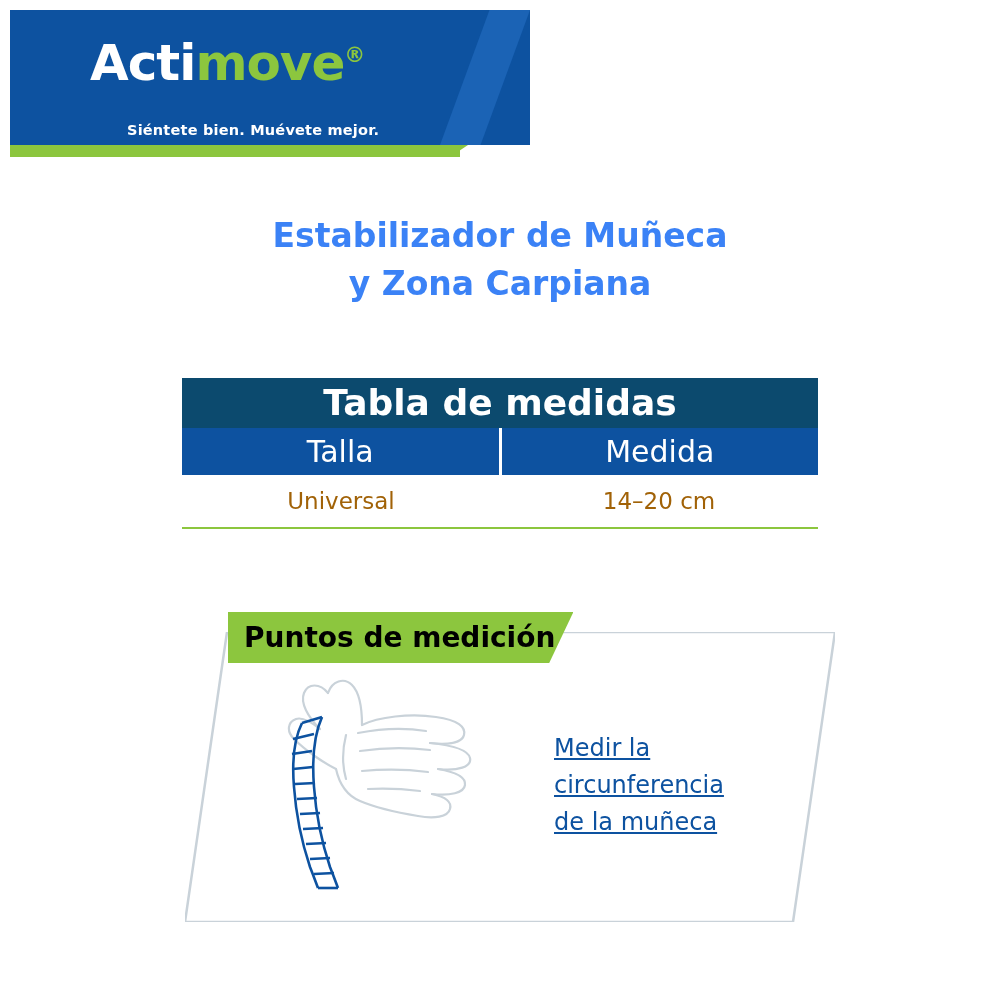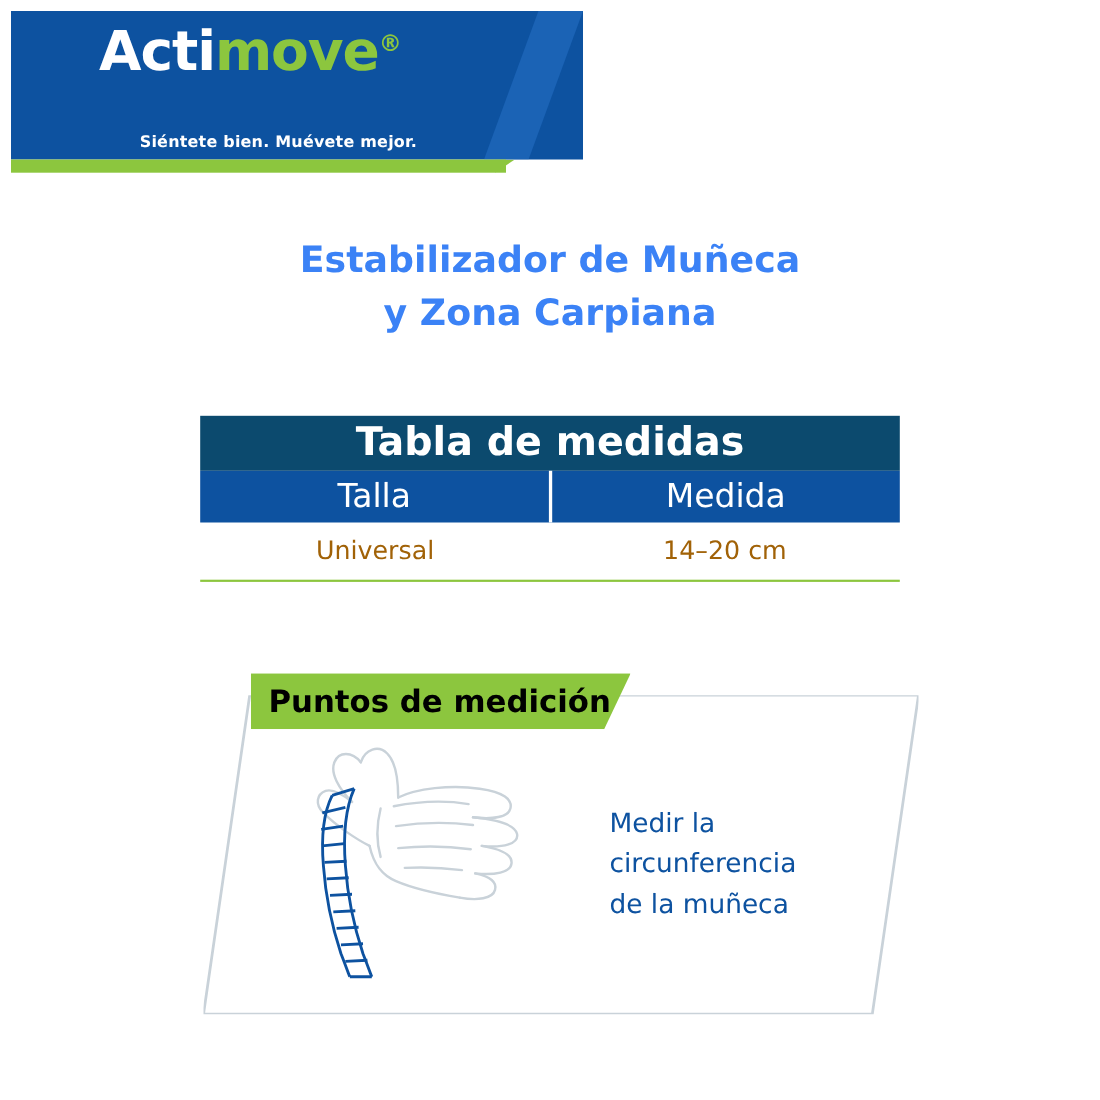--- a/index.html
+++ b/index.html
@@ -52,21 +52,21 @@
     position: absolute;
     top: 135px;
     left: 440px;
     width: 30px;
     height: 12px;
     background: #8cc63e;
     clip-path: polygon(0 0, 60% 0, 0 100%);
   }
   .logo {
     position: absolute;
-    top: 12px;
+    top: 28px;
     left: 80px;
     font-size: 50px;
     font-weight: bold;
     letter-spacing: -1px;
     line-height: 1;
   }
   .logo .acti { color: #ffffff; }
   .logo .move { color: #8cc63e; }
   .logo .reg {
     color: #8cc63e;
@@ -163,20 +163,21 @@
     z-index: 1;
   }
   .mp-caption {
     position: absolute;
     top: 730px;
     left: 554px;
     color: #0d52a0;
     font-size: 24px;
     line-height: 1.55;
     z-index: 2;
+    text-decoration: underline;
   }
   .hand-art {
     position: absolute;
     top: 655px;
     left: 250px;
     z-index: 2;
   }
 </style>
 </head>
 <body>

